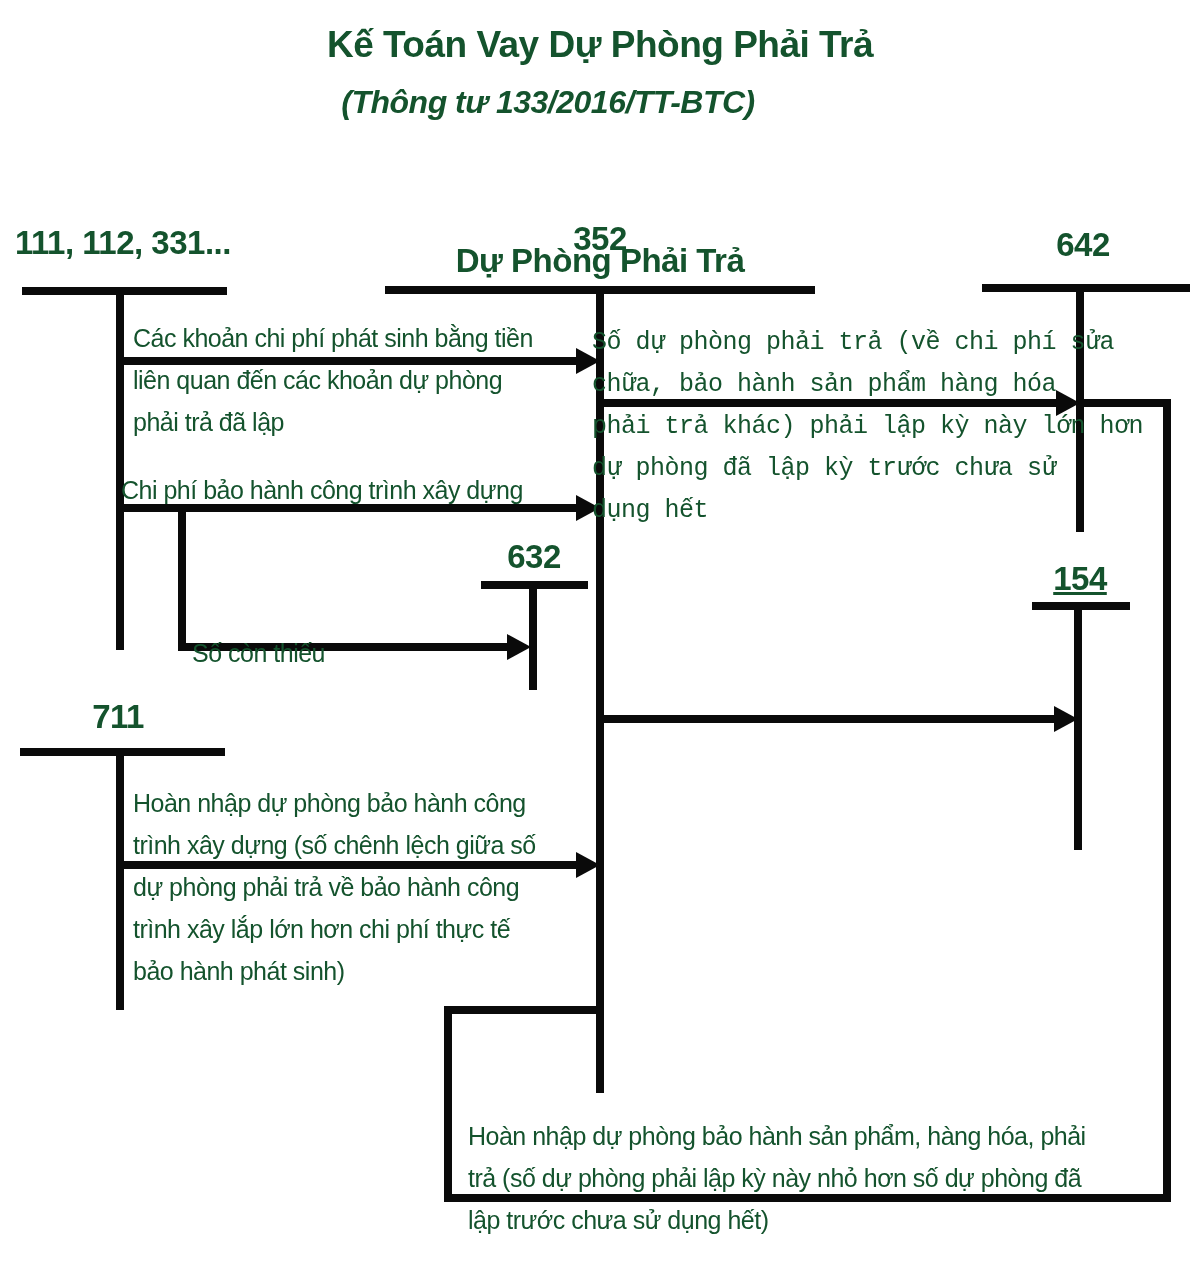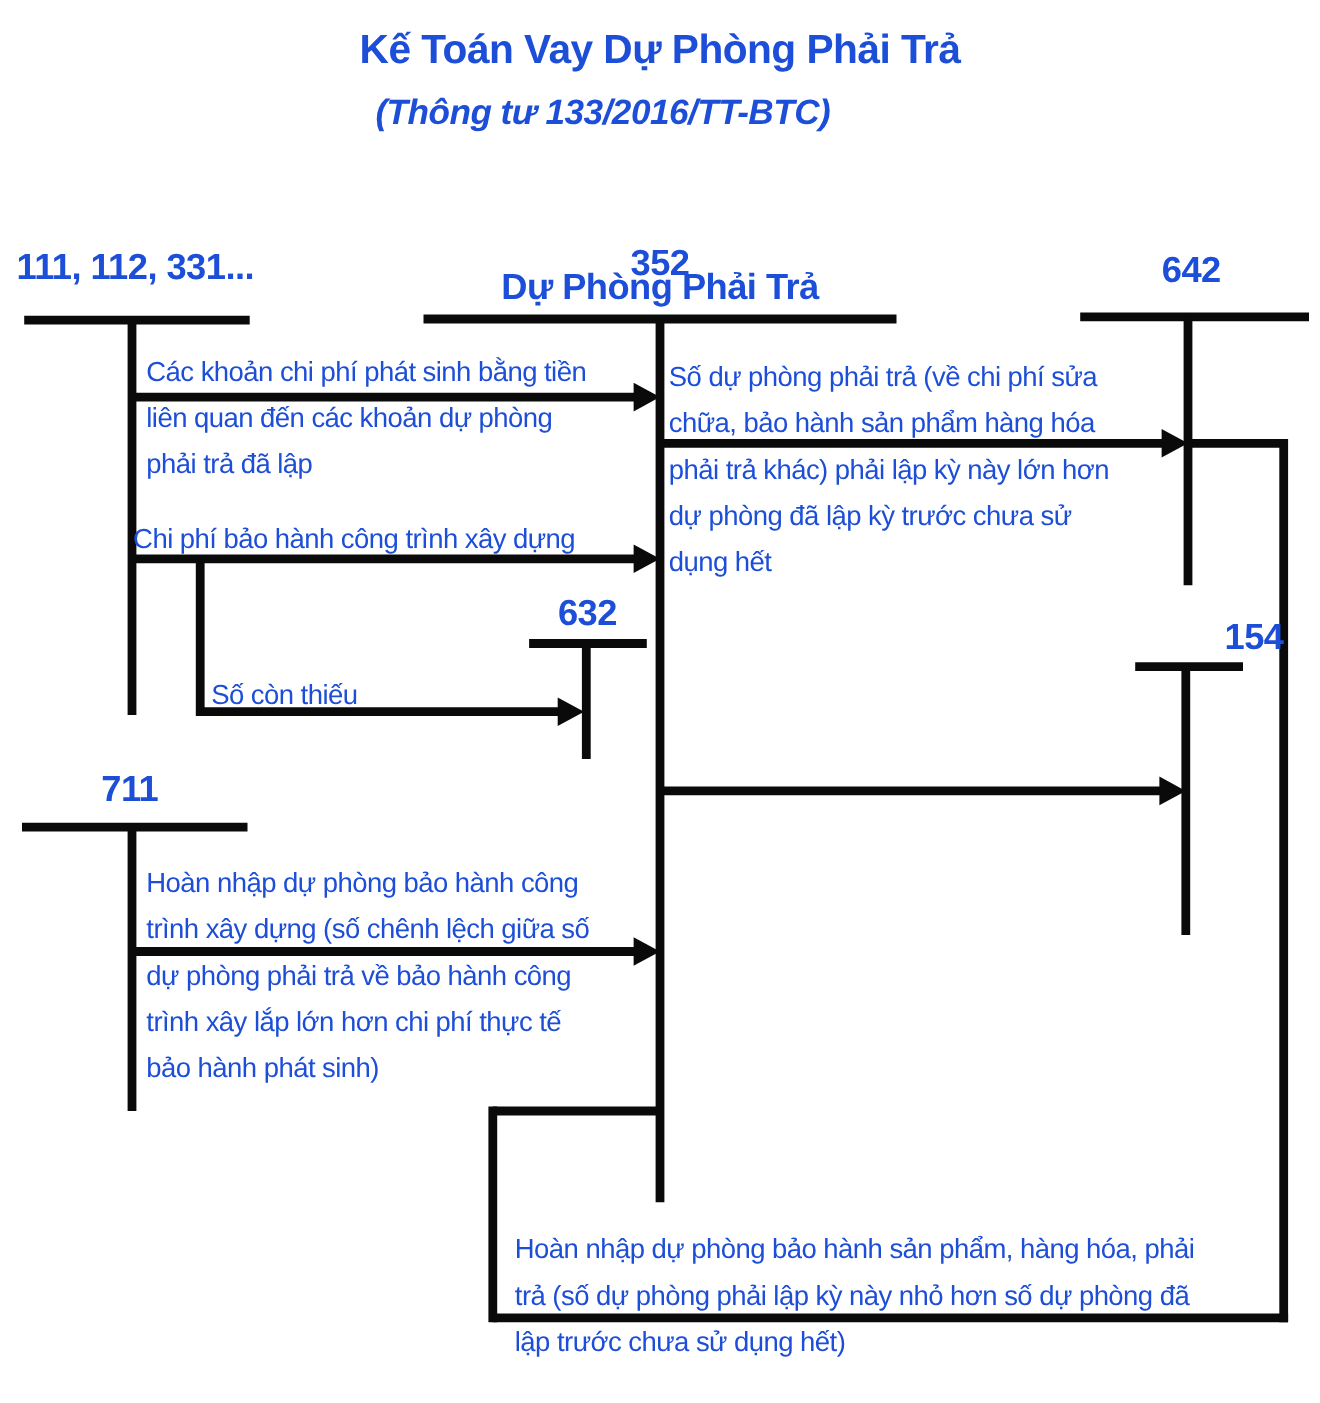--- a/index.html
+++ b/index.html
@@ -1,21 +1,21 @@
 <!DOCTYPE html>
 <html><head>
 <meta charset="utf-8">
 <style>
   html,body{margin:0;padding:0;background:#ffffff;}
   .canvas{
     position:relative;
     width:1200px;height:1275px;
     background:#ffffff;
     font-family:"Liberation Sans","DejaVu Sans",sans-serif;
-    color:#1d4ed8;
+    color:#14532d;
     overflow:hidden;
   }
   .lines-svg{position:absolute;left:0;top:0;width:1200px;height:1275px;}
   .lines-svg line{stroke:#0a0a0a;stroke-width:8;}
   .lines-svg polygon{fill:#0a0a0a;}
   .title{
     position:absolute;top:24px;left:0;width:1200px;
     text-align:center;font-size:37px;font-weight:bold;letter-spacing:-0.5px;
   }
   .subtitle{
@@ -29,26 +29,26 @@
   .acct.left-anchored{transform:none;}
   .entry{
     position:absolute;font-size:25px;line-height:42px;letter-spacing:-0.5px;
     white-space:pre-line;
   }
   #lbl-cash{left:15px;top:224px;}
   #lbl-352-num{left:600px;top:194px;margin-top:26px;}
   #lbl-352-name{left:600px;top:242px;}
   #lbl-642{left:1083px;top:226px;}
   #lbl-632{left:534px;top:538px;}
-  #lbl-154{left:1140px;top:560px;}
+  #lbl-154{left:1080px;top:560px;text-decoration:underline;}
   #lbl-711{left:118px;top:698px;}
   #e-cash-expense{left:133px;top:317px;}
   #e-construction-expense{left:121px;top:469px;}
-  #e-shortfall{left:192px;top:611px;}
-  #e-provision-increase{left:608px;top:322px;}
+  #e-shortfall{left:192px;top:632px;}
+  #e-provision-increase{left:592px;top:322px;font-family:Liberation Mono, monospace;}
   #e-construction-provision{left:608px;top:637px;}
   #e-construction-reversal{left:133px;top:782px;}
   #e-product-reversal{left:468px;top:1115px;}
 </style>
 </head>
 <body>
 
 <div class="canvas">
 
   <svg class="lines-svg" viewBox="0 0 1200 1275" aria-hidden="true">

